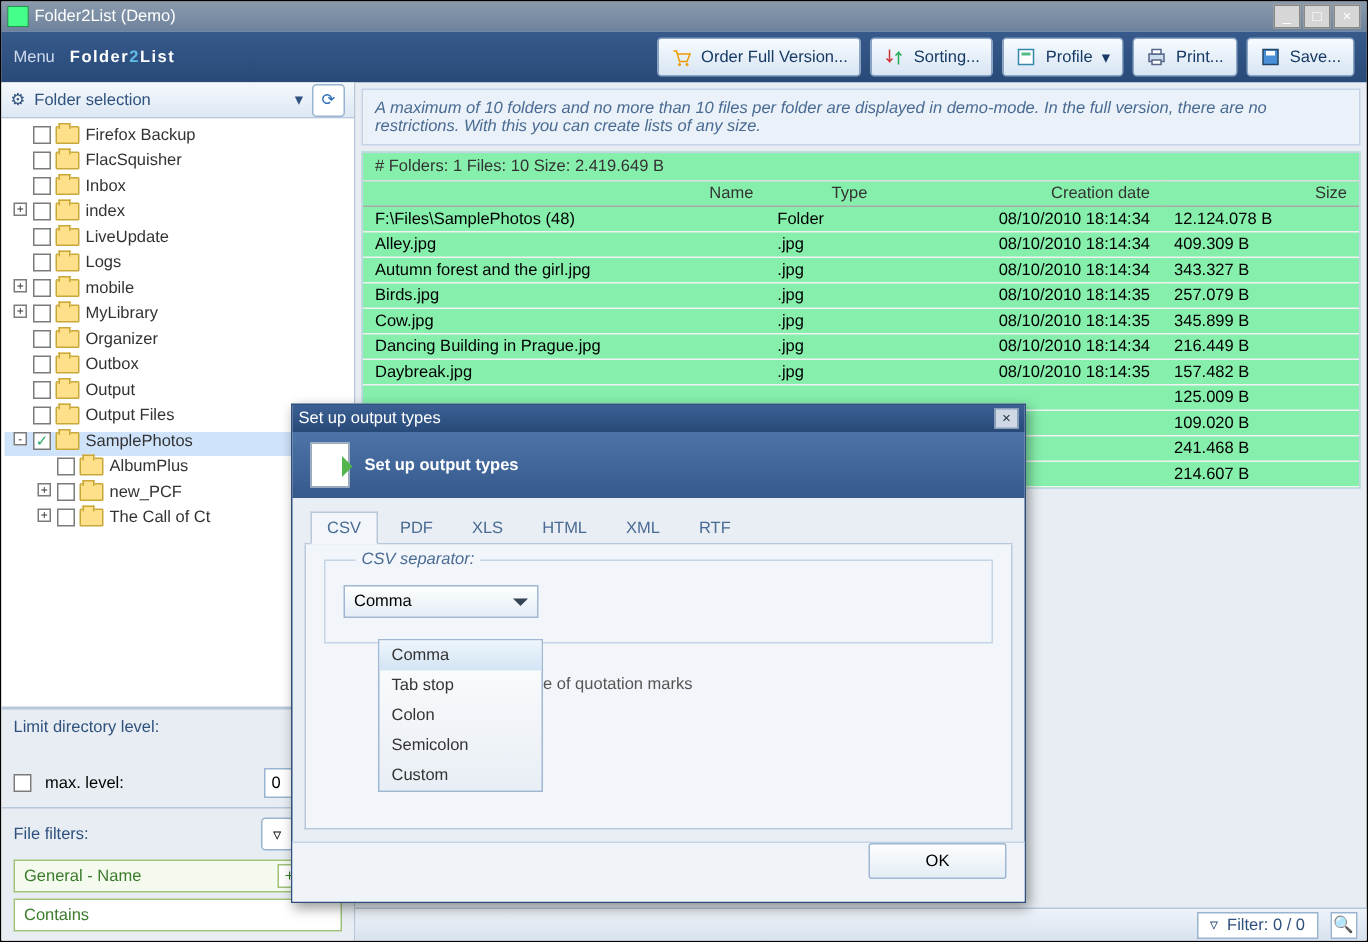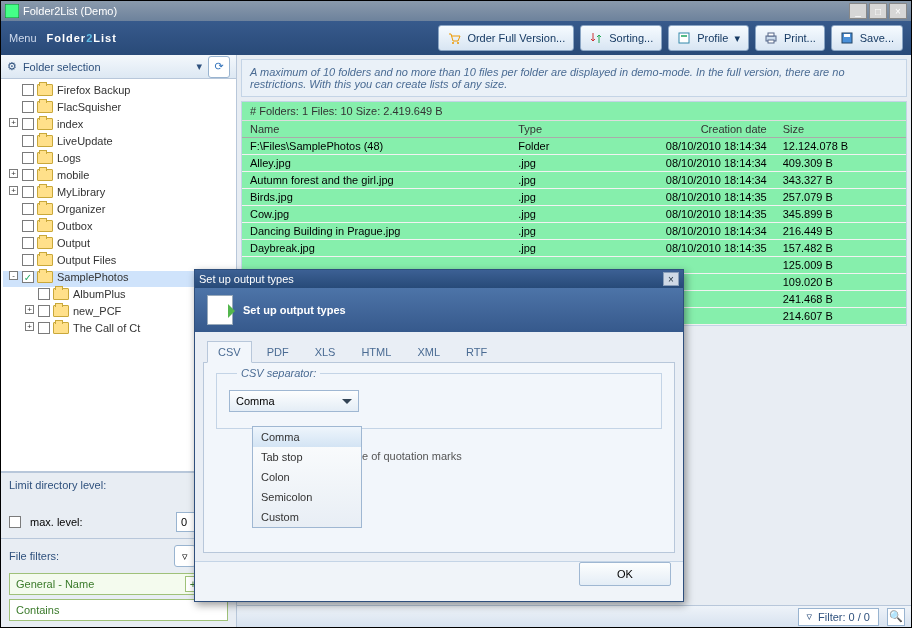--- a/index.html
+++ b/index.html
@@ -40,21 +40,21 @@
   .filterbar { margin-top:6px; height:22px; border:1px solid #9fc179; background:#f4fbee; display:flex; align-items:center; padding:0 6px; color:#3a7a2a; }
   .filterbar .plus { margin-left:auto; border:1px solid #9fc179; width:16px; height:16px; display:flex; align-items:center; justify-content:center; color:#3a7a2a; background:#fff;}
   .filterbar .dash { margin-left:4px; border:1px solid #c9c9c9; width:16px; height:16px; display:flex; align-items:center; justify-content:center; color:#888; background:#fff;}
   .contains { margin-top:4px; color:#3a7a2a; border:1px solid #9fc179; height:22px; display:flex; align-items:center; padding:0 6px; background:#fff;}
   .main { flex:1; position:relative; background:#e8edf3; display:flex; flex-direction:column; min-width:0;}
   .note { margin:4px; padding:6px 8px; background:#eaf1f8; border:1px solid #c4d4e6; color:#4a6b93; font-style:italic; }
   .tablewrap { margin:0 4px 4px 4px; border:1px solid #c4d4e6; background:#86efac; overflow:hidden;}
   .summary { padding:3px 8px; color:#333; }
   table { width:100%; border-collapse:collapse; }
   th,td { padding:2px 8px; text-align:left; border-bottom:1px solid #f2f2f2; }
-  th { border-bottom:1px solid #aaa; border-top:1px solid #ddd; color:#333; font-weight:normal;}
+  th { border-bottom:1px solid #aaa; border-top:1px solid #ddd; color:#333; font-weight:normal;text-align:right;}
   th:nth-child(3),td:nth-child(3){ text-align:right;}
   th:nth-child(4),td:nth-child(4){ }
   .statusbar { height:22px; background:linear-gradient(#eef3f9,#d7e2ef); border-top:1px solid #b8c7da; display:flex; align-items:center; justify-content:flex-end; padding:0 6px; gap:8px;}
   .statusbar .fcell { border:1px solid #99b4d0; background:#fff; height:18px; padding:0 8px; display:flex; align-items:center; gap:6px; color:#2f517d;}
   .statusbar .sq { width:18px; height:18px; border:1px solid #99b4d0; background:#fff; display:flex; align-items:center; justify-content:center; color:#2f6fb8;}
   
   .overlay { position:absolute; left:194px; top:269px; width:490px; height:333px; border:1px solid #2f4f7c; box-shadow:2px 3px 8px rgba(0,0,0,0.4); background:#e9eef5; display:flex; flex-direction:column;}
   .dlg-title { height:18px; background:linear-gradient(#3c6094,#274a78); color:#fff; display:flex; align-items:center; padding:0 4px; font-size:11px;}
   .dlg-title .x { margin-left:auto; width:16px; height:14px; background:#cfd9e6; color:#234; border:1px solid #8a9fba; display:flex; align-items:center; justify-content:center; font-size:10px; cursor:pointer;}
   .dlg-banner { height:44px; background:linear-gradient(#4d74a8,#36598c); color:#fff; display:flex; align-items:center; padding:0 12px; gap:10px; font-weight:bold;}
@@ -169,20 +169,26 @@
             <span class="fld"></span>
             <span class="lbl">Firefox Backup</span>
           </div>
           <div class="node">
             <span class="box blank"></span>
             <span class="chk"></span>
             <span class="fld"></span>
             <span class="lbl">FlacSquisher</span>
           </div>
           <div class="node">
+            <span class="box blank"></span>
+            <span class="chk"></span>
+            <span class="fld"></span>
+            <span class="lbl">Inbox</span>
+          </div>
+          <div class="node">
             <span class="box">+</span>
             <span class="chk"></span>
             <span class="fld"></span>
             <span class="lbl">index</span>
           </div>
           <div class="node">
             <span class="box blank"></span>
             <span class="chk"></span>
             <span class="fld"></span>
             <span class="lbl">LiveUpdate</span>

